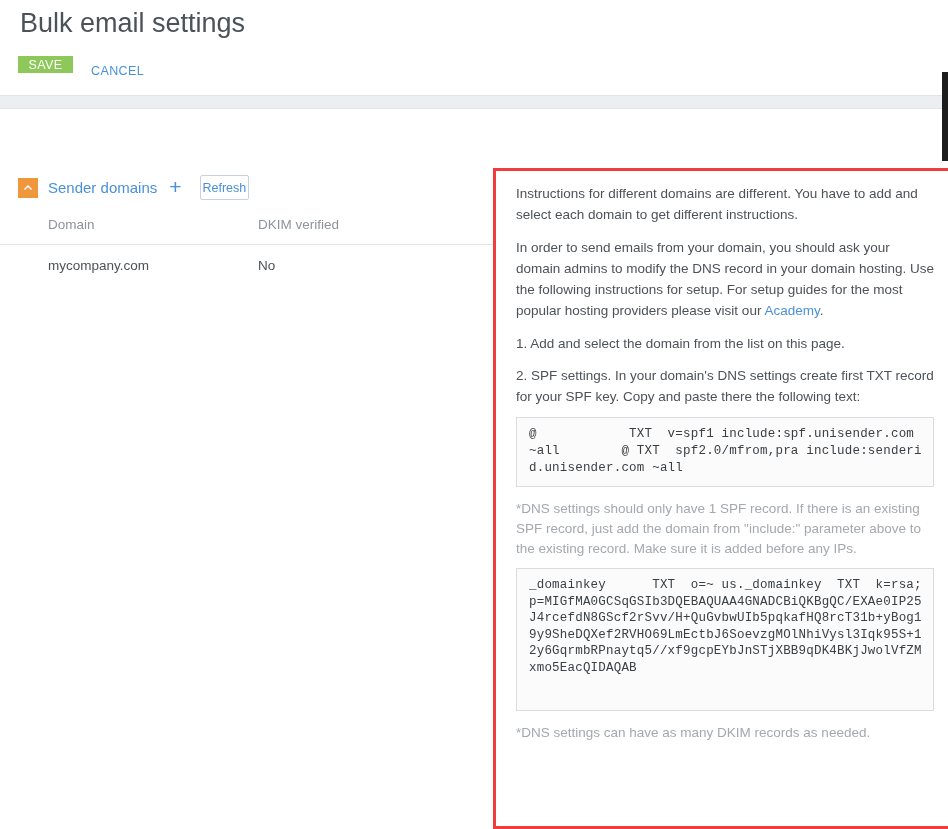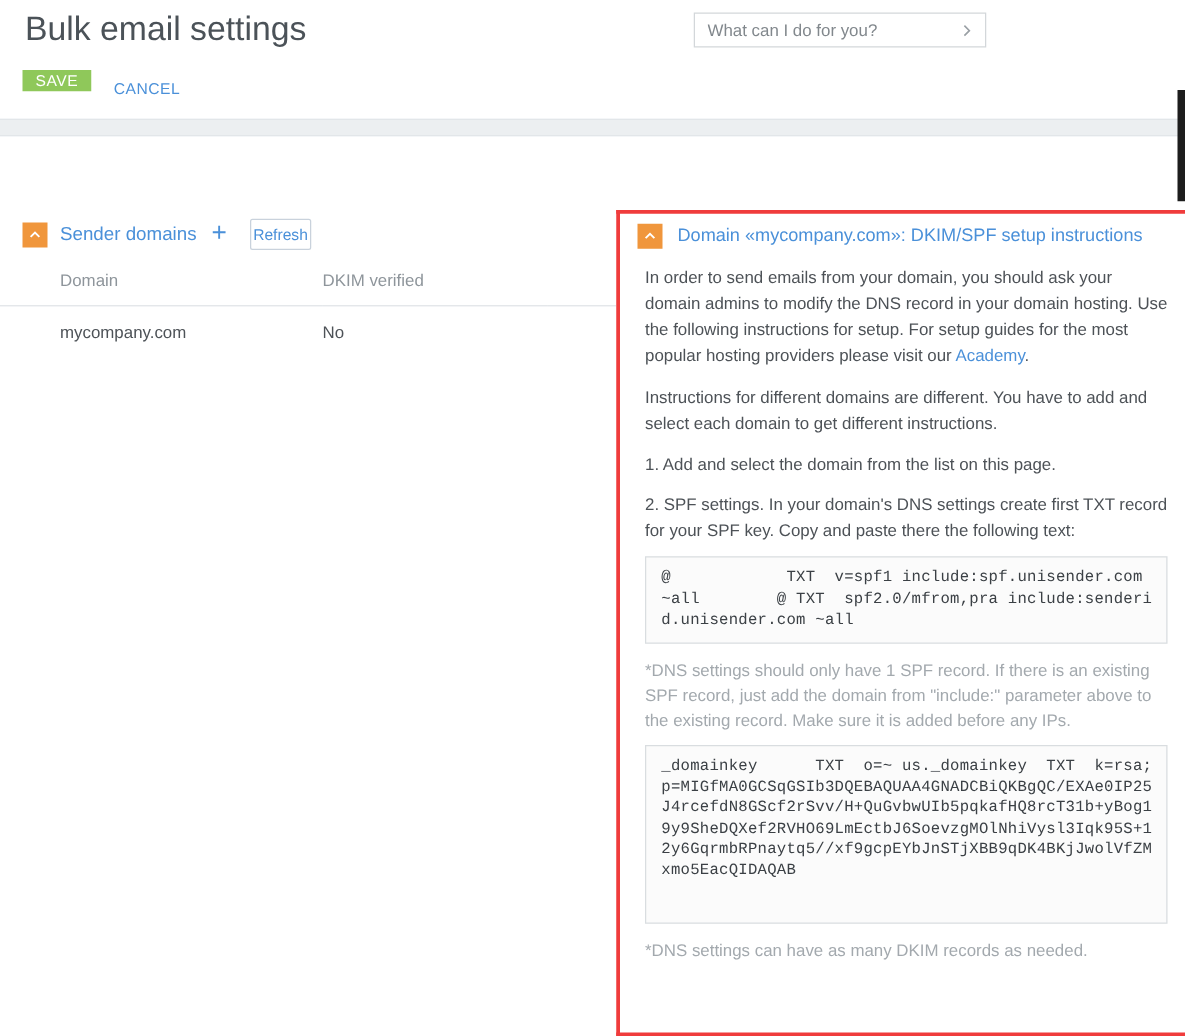--- a/index.html
+++ b/index.html
@@ -290,28 +290,20 @@
   .code-box.dkim { line-height: 16.5px; margin-top: 9px; padding-bottom: 34px; }
 </style>
 </head>
 <body>
 
 <div id="app">
 
   <div class="header">
     <div class="page-title">Bulk email settings</div>
 
-    <div class="search-box">
-      <input type="text" placeholder="What can I do for you?" style="">
-      <span class="search-chevron">
-        <svg width="13" height="13" viewBox="0 0 13 13" fill="none" stroke="currentColor" stroke-width="1.3">
-          <path d="M4.5 2.5 L8.5 6.5 L4.5 10.5"></path>
-        </svg>
-      </span>
-    </div>
 
     <button class="btn-save">SAVE</button>
     <button class="btn-cancel">CANCEL</button>
   </div>
 
   <div class="grey-band"></div>
   <div class="edge-strip"></div>
 
 
   <div class="body-area">
@@ -340,35 +332,25 @@
           <tr>
             <td class="col-domain">mycompany.com</td>
             <td class="col-dkim">No</td>
             <td></td>
           </tr>
         </tbody>
       </table>
     </div>
 
     <div class="right-panel">
-      <div class="right-inner">
-        <div class="rp-head">
-          <div class="collapse-toggle">
-            <svg width="12" height="12" viewBox="0 0 12 12" fill="none" stroke="#ffffff" stroke-width="1.5">
-              <path d="M2.5 7.5 L6 4 L9.5 7.5"></path>
-            </svg>
-          </div>
-          <span class="rp-title">Domain «mycompany.com»: DKIM/SPF setup instructions</span>
-        </div>
-      </div>
 
       <div class="rp-body">
+        <p>Instructions for different domains are different. You have to add and select each domain to get different instructions.</p>
+
         <p><span>In order to send emails from your domain, you should ask your domain admins to modify the DNS record in your domain hosting. Use the following instructions for setup. For setup guides for the most popular hosting providers please visit our </span><a href="#">Academy</a><span>.</span></p>
-
-        <p>Instructions for different domains are different. You have to add and select each domain to get different instructions.</p>
 
         <p>1. Add and select the domain from the list on this page.</p>
 
         <p class="tight">2. SPF settings. In your domain's DNS settings create first TXT record for your SPF key. Copy and paste there the following text:</p>
 
         <div class="code-box">@            TXT  v=spf1 include:spf.unisender.com ~all        @ TXT  spf2.0/mfrom,pra include:senderid.unisender.com ~all</div>
 
         <p class="note">*DNS settings should only have 1 SPF record. If there is an existing SPF record, just add the domain from "include:" parameter above to the existing record. Make sure it is added before any IPs.</p>
 
 

